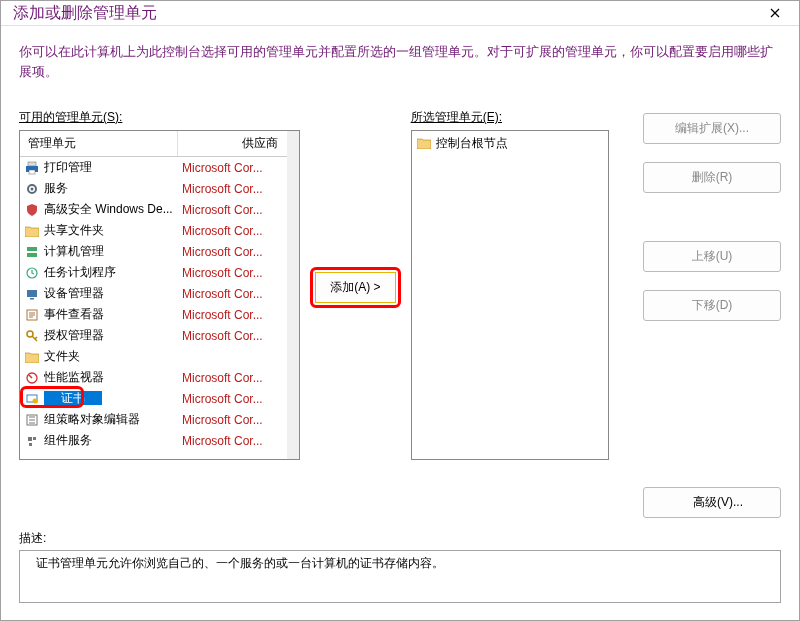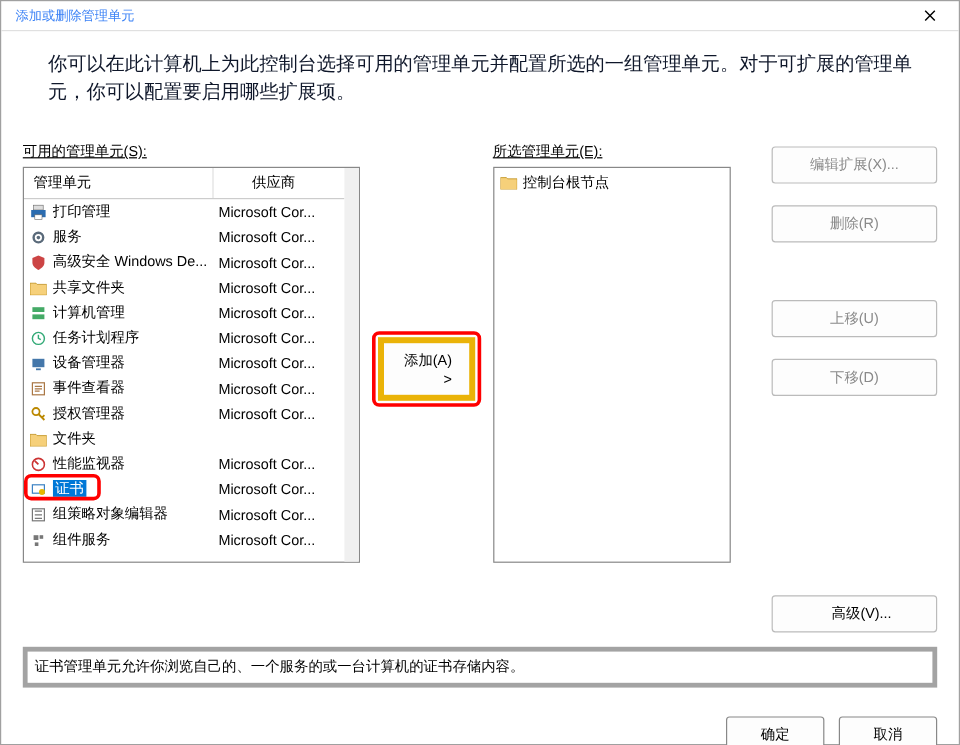--- a/index.html
+++ b/index.html
@@ -20,42 +20,41 @@
       flex-direction: column;
     }
     .titlebar {
       height: 30px;
       display: flex;
       align-items: center;
       justify-content: space-between;
       padding: 0 8px 0 12px;
       border-bottom: 1px solid #e0e0e0;
     }
-    .titlebar-title { font-size: 11px; color: #3b82f6; }
+    .titlebar-title { font-size: 16px; color: #701a75; }
     .close-btn {
       width: 32px;
       height: 24px;
       display: flex;
       align-items: center;
       justify-content: center;
       cursor: pointer;
     }
     .close-btn svg { width: 10px; height: 10px; }
     .body {
       flex: 1;
       padding: 16px 18px 12px 18px;
       display: flex;
       flex-direction: column;
     }
     .instruction {
-      font-size: 16px;
-      color: #0f172a;
+      font-size: 13px;
+      color: #701a75;
       margin-bottom: 28px;
       line-height: 1.5;
-      margin-left: 21px;
     }
     .main-row {
       display: flex;
       align-items: flex-start;
       gap: 10px;
     }
     .col-available { width: 292px; }
     .col-middle { width: 94px; display:flex; align-items:flex-start; justify-content:center; padding-top: 158px;}
     .col-selected { width: 206px; }
     .col-right { display:flex; flex-direction:column; gap:18px; flex:1; align-items:flex-end; padding-top:4px;}
@@ -68,20 +67,21 @@
       border: 1px solid #888;
       background: #fff;
       height: 330px;
       display: flex;
       flex-direction: column;
     }
     .list-header {
       display: flex;
       border-bottom: 1px solid #ccc;
       background: #fff;
+      gap: 32px;
     }
     .list-header .th {
       padding: 4px 8px;
       font-size: 12px;
       white-space: nowrap;
       overflow: hidden;
     }
     .th-name { width: 158px; border-right: 1px solid #e0e0e0;}
     .th-vendor { flex: 1; margin-left: 24px; }
     .list-body {
@@ -96,25 +96,25 @@
       padding: 0 4px;
       white-space: nowrap;
     }
     .list-row .icon {
       width: 16px; height: 16px;
       margin-right: 4px;
       flex-shrink: 0;
       display:inline-flex; align-items:center; justify-content:center;
     }
     .list-row .cell-name { width: 138px; overflow:hidden; text-overflow: ellipsis; }
-    .list-row .cell-vendor { flex:1; overflow:hidden; text-overflow: ellipsis; color:#000000;}
+    .list-row .cell-vendor { flex:1; overflow:hidden; text-overflow: ellipsis; color:#b91c1c;}
     .list-row.selected .cell-name-text {
       background: #0078d7;
       color: #fff;
-      padding: 0 2px;
+      padding: 0 17px;
     }
     .selected-box {
       border: 1px solid #888;
       background:#fff;
       height: 330px;
       padding: 2px;
     }
     .selected-item {
       display: flex;
       align-items: center;
@@ -124,45 +124,45 @@
     .folder-icon {
       width: 16px; height: 16px; margin-right: 4px;
       display:inline-flex; align-items:center; justify-content:center;
     }
     .add-btn {
       border: 3px solid #f00;
       border-radius: 6px;
       padding: 2px;
     }
     .add-btn-inner {
-      border: 5px solid #eab308;
+      border: 1px solid #eab308;
       background: #fdfdfd;
       padding: 6px 14px;
       min-width: 72px;
-      text-align: right;
+      text-align: left;
       cursor: pointer;
     }
     .side-btn {
       width: 138px;
       border: 1px solid #bbb;
       background: #fdfdfd;
       color: #8a8a8a;
       padding: 6px 0;
       text-align: center;
       border-radius: 3px;
       margin-left: 24px;
     }
     .side-btn.enabled { color: #000; cursor:pointer;padding-left:12px;}
     .side-spacer { height: 130px; }
     .desc-block { margin-top: 12px; }
     .desc-label { font-size: 12px; margin-bottom: 3px;}
     .desc-box {
-      border: 4px solid #a3a3a3;
-      height: 34px;
-      padding: 4px 6px;
+      border: 1px solid #a3a3a3;
+      height: 53px;
+      padding: 4px 16px;
       font-size: 12px;
     }
     .footer {
       display: flex;
       justify-content: flex-end;
       gap: 12px;
       padding: 12px 18px 14px 0;
     }
     .footer-btn {
       border: 1px solid #888;
@@ -385,20 +385,21 @@
         <div class="side-btn">删除(R)</div>
         <div style="height:12px;"></div>
         <div class="side-btn">上移(U)</div>
         <div class="side-btn">下移(D)</div>
         <div class="side-spacer"></div>
         <div class="side-btn enabled">高级(V)...</div>
       </div>
     </div>
 
     <div class="desc-block">
+      <div class="desc-label">描述:</div>
       <div class="desc-box">
         <span>证书管理单元允许你浏览自己的、一个服务的或一台计算机的证书存储内容。</span>
       </div>
     </div>
   </div>
 
   <div class="footer">
     <div class="footer-btn">确定</div>
     <div class="footer-btn">取消</div>
   </div>

